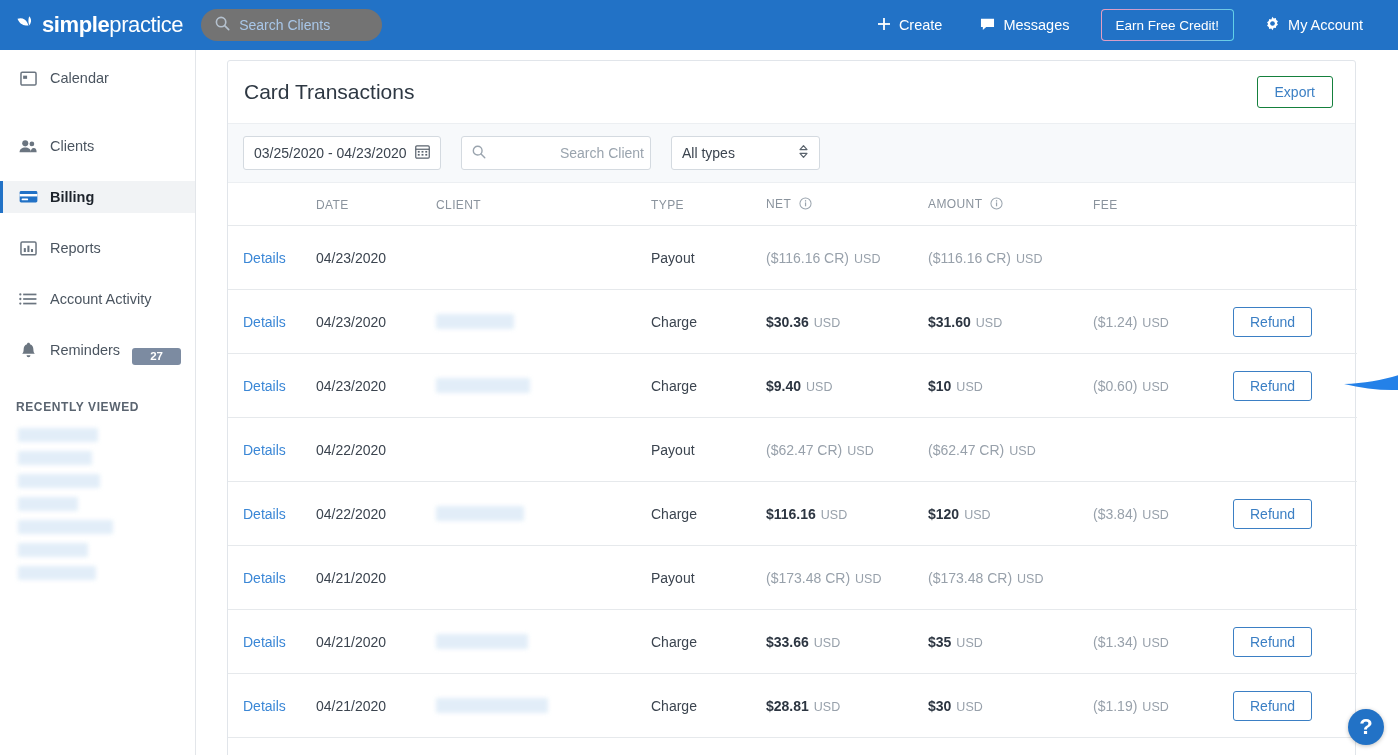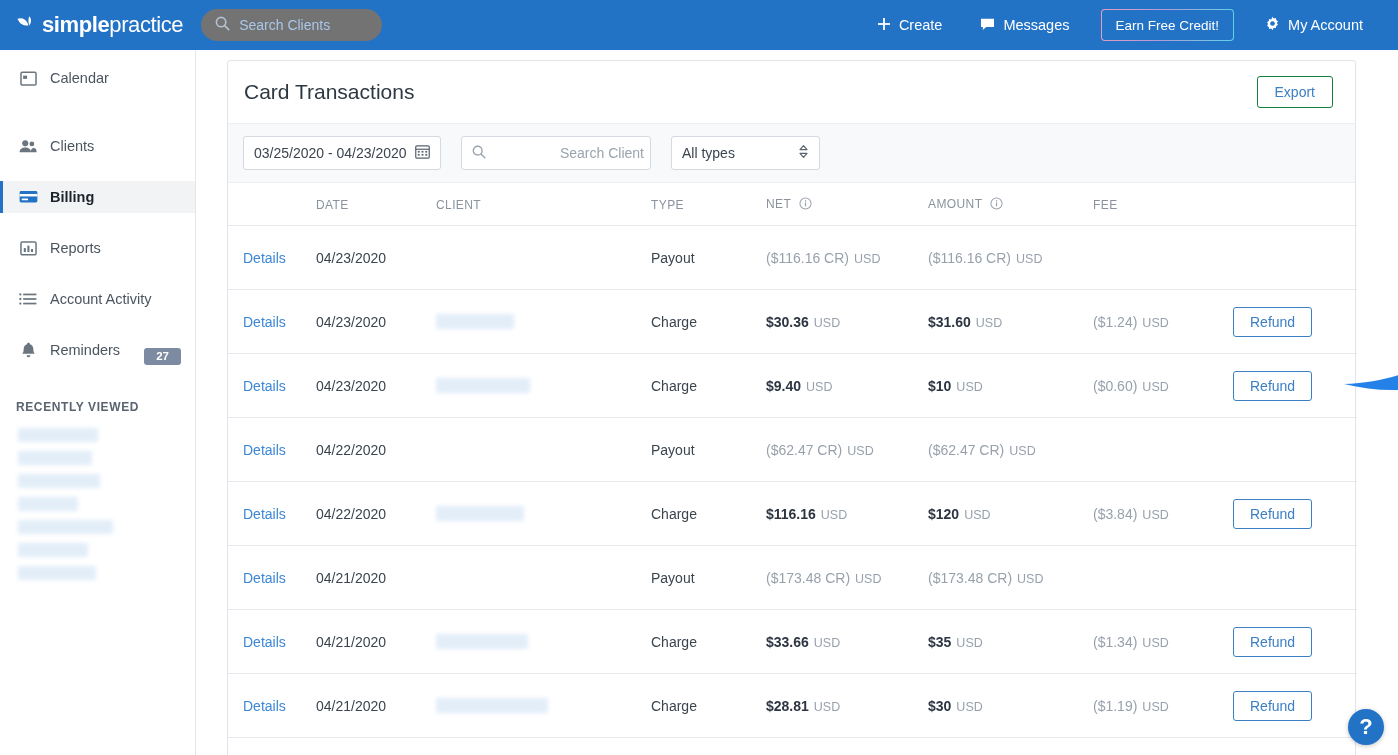--- a/index.html
+++ b/index.html
@@ -99,21 +99,21 @@
   }
   .nav-item.active:before {
     content: ""; position: absolute; left: 0; top: 0;
     width: 3px; height: 100%; background: #2272c6;
   }
   .nav-spacer-0 { height: 12px; }
   .badge {
     margin-left: auto; margin-right: 14px;
     background: #7c8ba1; color: #fff;
     font-size: 11.5px; font-weight: 700;
-    border-radius: 3px; padding: 2px 12px;
+    border-radius: 3px; padding: 2px 18px;
     line-height: 1.1;
     margin-top: 13px;
   }
   .recent-head {
     margin: 34px 0 14px 16px;
     font-size: 12px; font-weight: 700;
     letter-spacing: .6px; color: #5a6470;
   }
   .redact {
     background: #dceaf7;

